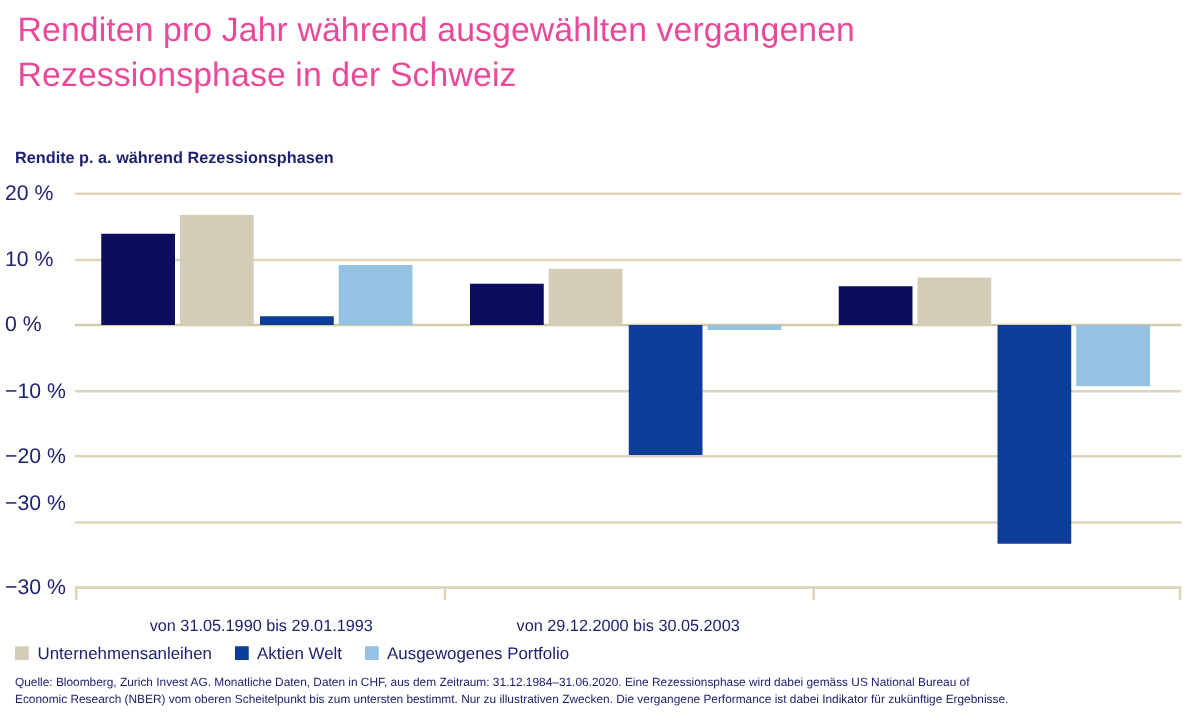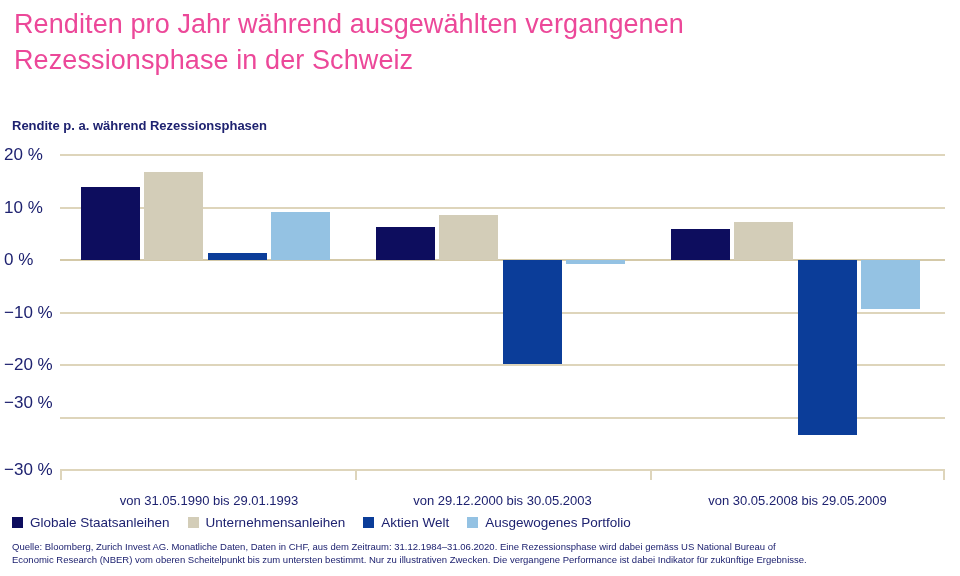--- a/index.html
+++ b/index.html
@@ -119,29 +119,24 @@
       <div class="bar" title="Ausgewogenes Portfolio: -9.4 %" style="left: 800.556px; width: 59.0562px; top: 115px; height: 49.35px; background: rgb(148, 194, 227);"></div>
       <div class="axisline" style="top: 324px;"></div>
       <div class="sep" style="left: 0px; top: 324px;"></div>
       <div class="sep" style="left: 295px; top: 324px;"></div>
       <div class="sep" style="left: 590px; top: 324px;"></div>
       <div class="sep" style="left: 883px; top: 324px;"></div>
     </div>
   <div class="catlabels" id="catlabels">
       <div class="catlabel" style="left: 149px;">von 31.05.1990 bis 29.01.1993</div>
       <div class="catlabel" style="left: 442.5px;">von 29.12.2000 bis 30.05.2003</div>
-      <div class="catlabel" style="left: 737.5px;">von 30.05.2008 bis 29.05.2009</div>
     </div>
 </div>
 
 <div id="legend">
-    <div class="legitem">
-      <span class="swatch" style="background: rgb(13, 13, 94);"></span>
-      <span>Globale Staatsanleihen</span>
-    </div>
     <div class="legitem">
       <span class="swatch" style="background: rgb(211, 205, 184);"></span>
       <span>Unternehmensanleihen</span>
     </div>
     <div class="legitem">
       <span class="swatch" style="background: rgb(11, 61, 153);"></span>
       <span>Aktien Welt</span>
     </div>
     <div class="legitem">
       <span class="swatch" style="background: rgb(148, 194, 227);"></span>

